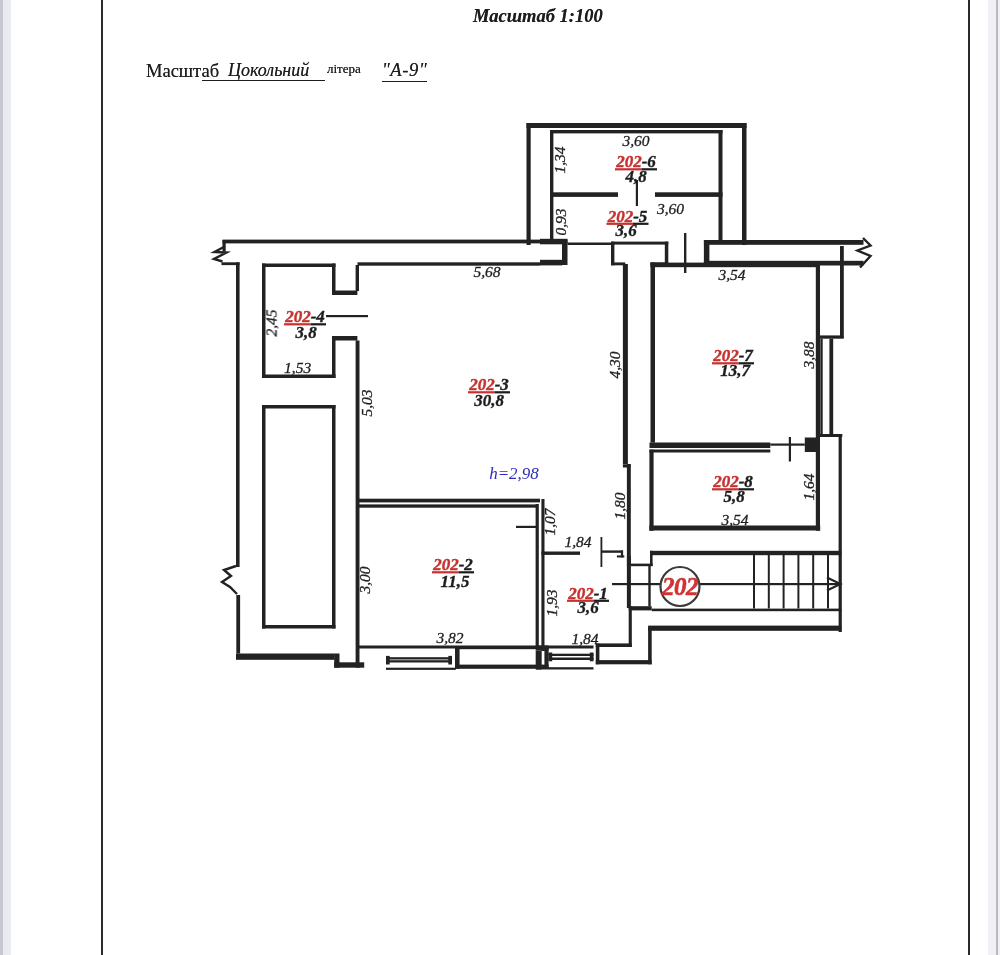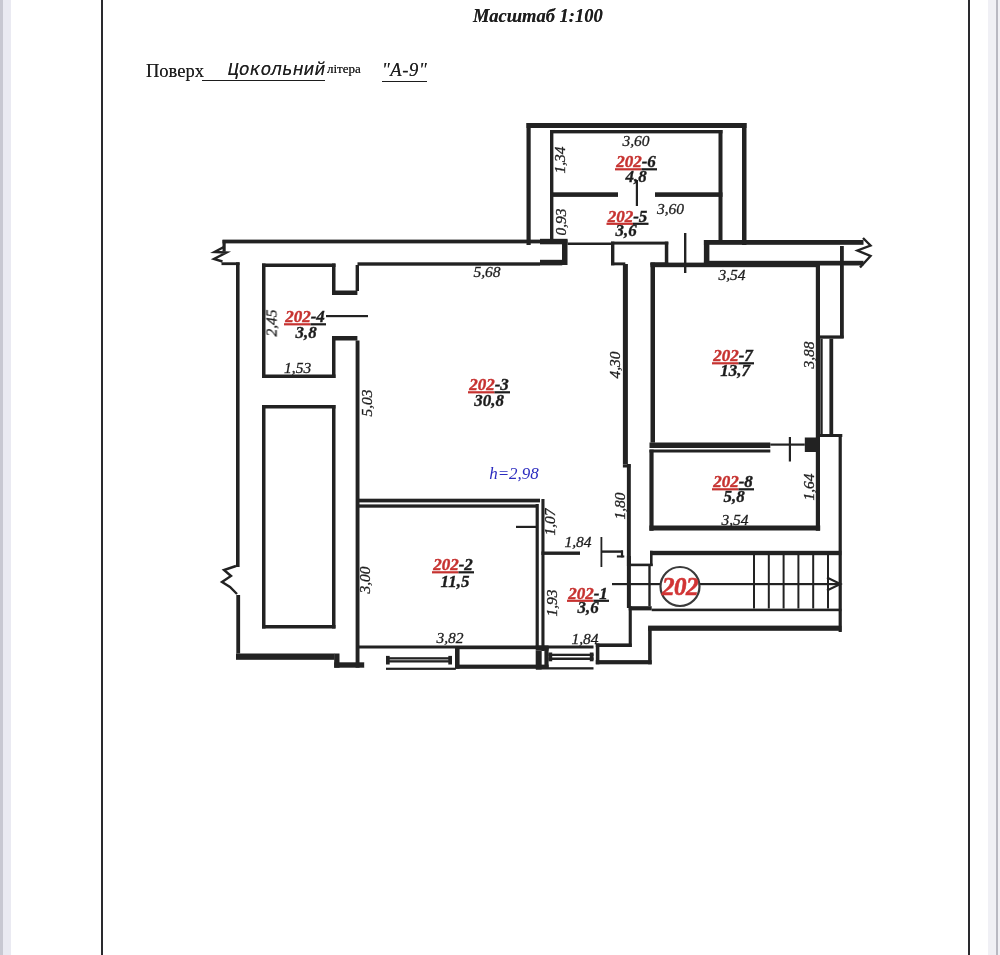--- a/index.html
+++ b/index.html
@@ -14,23 +14,23 @@
 
   <div class="gl" style="left:0;width:3px;background:#c8c8d2;"></div>
   <div class="gl" style="left:3px;width:8px;background:#eaeaf2;"></div>
   <div class="gl" style="left:101px;width:2.4px;background:#2a2a2e;"></div>
   <div class="gl" style="left:967.5px;width:2.4px;background:#2a2a2e;"></div>
   <div class="gl" style="left:988px;width:12px;background:#f0f0f5;"></div>
   <div class="gl" style="left:996px;width:1.5px;background:#b9b9c2;"></div>
 
   <div class="t" style="left:473px;top:6px;font-size:18.5px;font-weight:bold;font-style:italic;">Масштаб 1:100</div>
 
-  <div class="t" style="left:146px;top:61px;font-size:18.5px;">Поверх</div>
+  <div class="t" style="left:146px;top:61px;font-size:18.5px;">Масштаб</div>
   <div class="t" style="left:202px;top:59px;width:123px;border-bottom:1.8px solid #1d1d1d;height:20.5px;"></div>
-  <div class="t" style="left:228px;top:60px;font-size:18px;font-style:italic;font-family:Liberation Mono, monospace;">Цокольний</div>
+  <div class="t" style="left:228px;top:60px;font-size:18px;font-style:italic;">Цокольний</div>
   <div class="t" style="left:327px;top:61px;font-size:13px;">літера</div>
   <div class="t" style="left:382px;top:60px;font-size:18.5px;font-style:italic;border-bottom:1.8px solid #1d1d1d;"><span style="letter-spacing:0.6px;">"А-9"</span></div>
 
   <svg id="pg" viewBox="0 0 1000 955">
   <defs>
       <filter id="sb" x="-5%" y="-5%" width="110%" height="110%">
         <feGaussianBlur stdDeviation="0.45"></feGaussianBlur>
       </filter>
       <filter id="tb" x="-10%" y="-10%" width="120%" height="120%">
         <feGaussianBlur stdDeviation="0.28"></feGaussianBlur>

